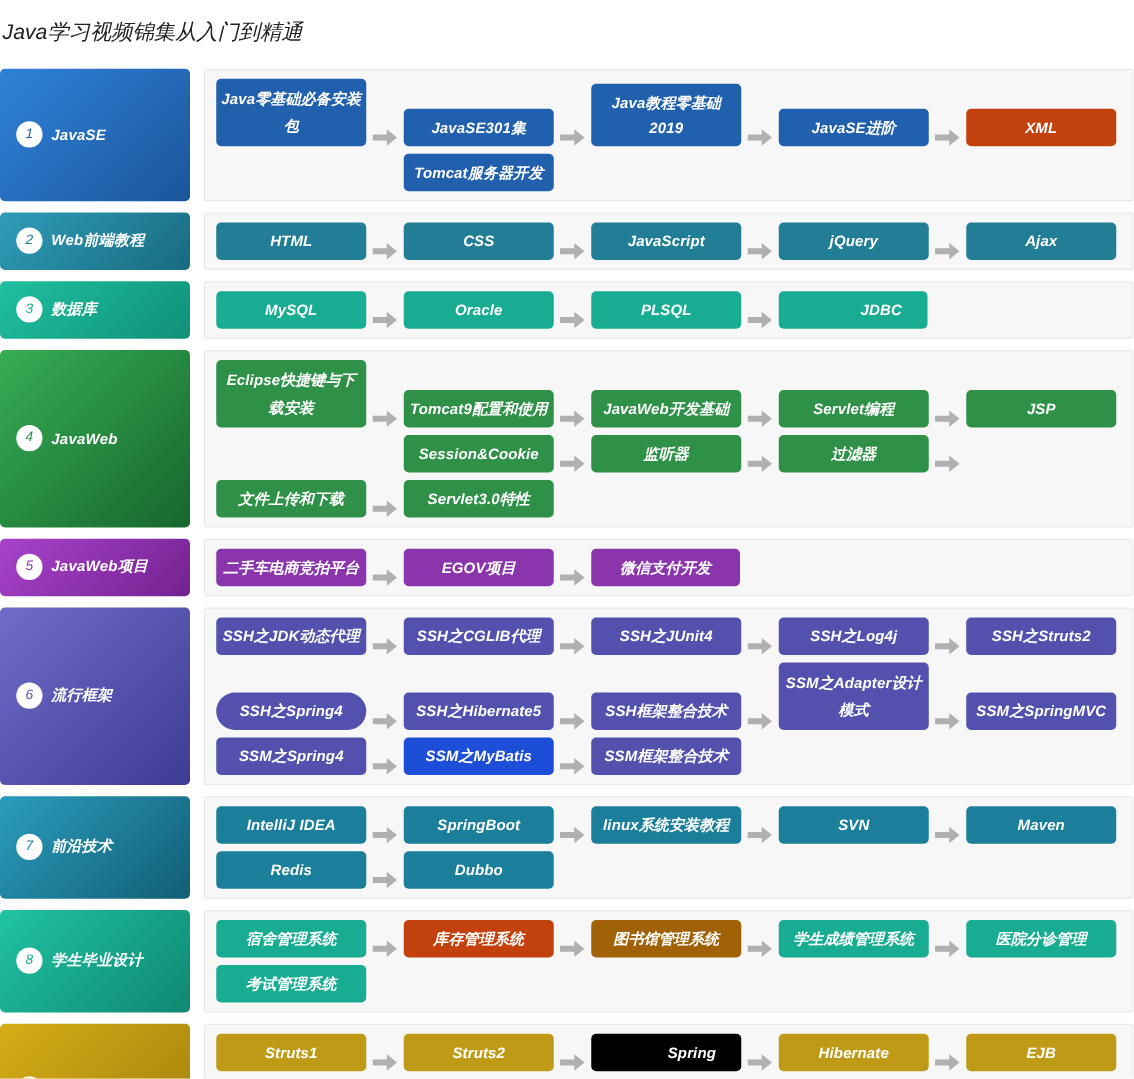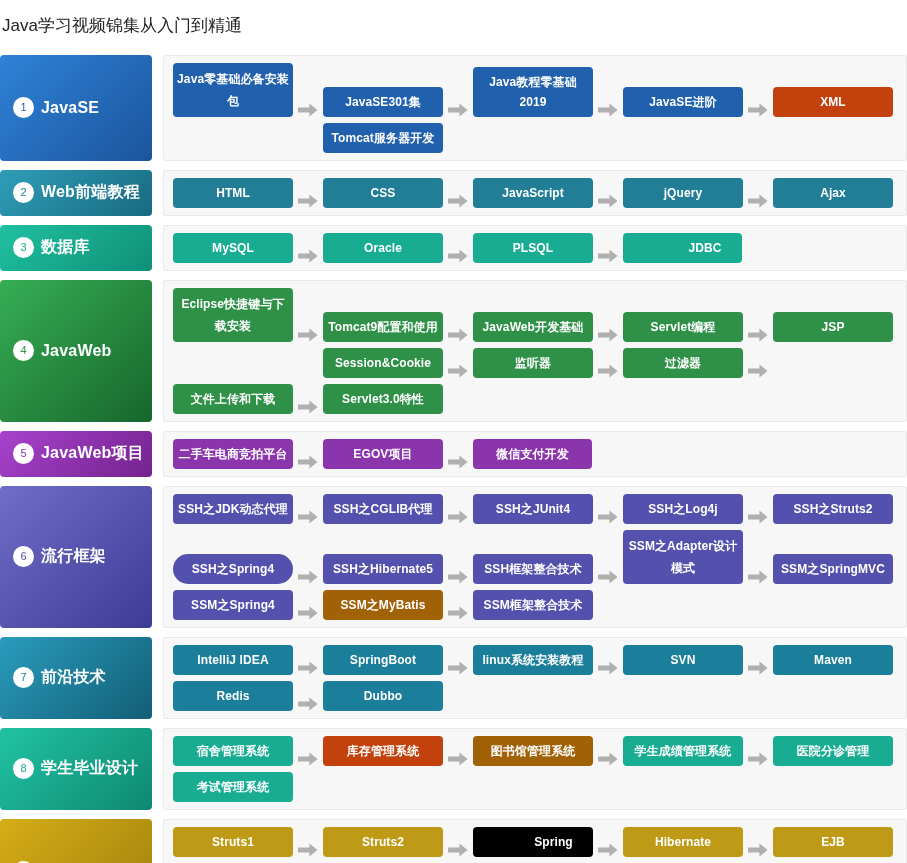--- a/index.html
+++ b/index.html
@@ -7,20 +7,21 @@
     margin: 0; padding: 0;
     background: #ffffff;
     font-family: "Liberation Sans", "DejaVu Sans", sans-serif;
   }
   #page {
     position: relative;
     width: 907px;
     height: 863px;
     overflow: hidden;
     background: #ffffff;
+    font-style: italic;
   }
   .page-title {
     font-size: 17px;
     color: #222222;
     font-weight: 400;
     padding: 4px 0 6px 2px;
     line-height: 22px;
     white-space: nowrap;
   }
 
@@ -55,21 +56,21 @@
     border-radius: 50%;
     background: #ffffff;
     display: flex;
     align-items: center;
     justify-content: center;
     font-size: 11px;
     font-weight: 400;
     line-height: 1;
   }
   .label-text {
-    font-size: 16px;
+    font-size: 12px;
     font-weight: 700;
     color: #ffffff;
     white-space: nowrap;
     letter-spacing: 0.2px;
   }
 
   
   .track-body {
     flex: 1;
     margin-left: 11px;
@@ -561,21 +562,21 @@
           <div class="chain-row">
             <div class="cell">
               <div class="node" style="background: rgb(83, 81, 173);">SSM之Spring4</div>
             </div>
             <div class="arrow">
               <svg width="20" height="14" viewBox="0 0 20 14" aria-hidden="true">
                 <path d="M0 4.6 H11.4 V0.4 L19.6 7 L11.4 13.6 V9.4 H0 Z" fill="#b0b0b0"></path>
               </svg>
             </div>
             <div class="cell">
-              <div class="node" style="background: #a16207;">SSM之MyBatis</div>
+              <div class="node" style="background: #1d4ed8;">SSM之MyBatis</div>
             </div>
             <div class="arrow">
               <svg width="20" height="14" viewBox="0 0 20 14" aria-hidden="true">
                 <path d="M0 4.6 H11.4 V0.4 L19.6 7 L11.4 13.6 V9.4 H0 Z" fill="#b0b0b0"></path>
               </svg>
             </div>
             <div class="cell">
               <div class="node" style="background: rgb(83, 81, 173);">SSM框架整合技术</div>
             </div>
             <div class="arrow blank">

